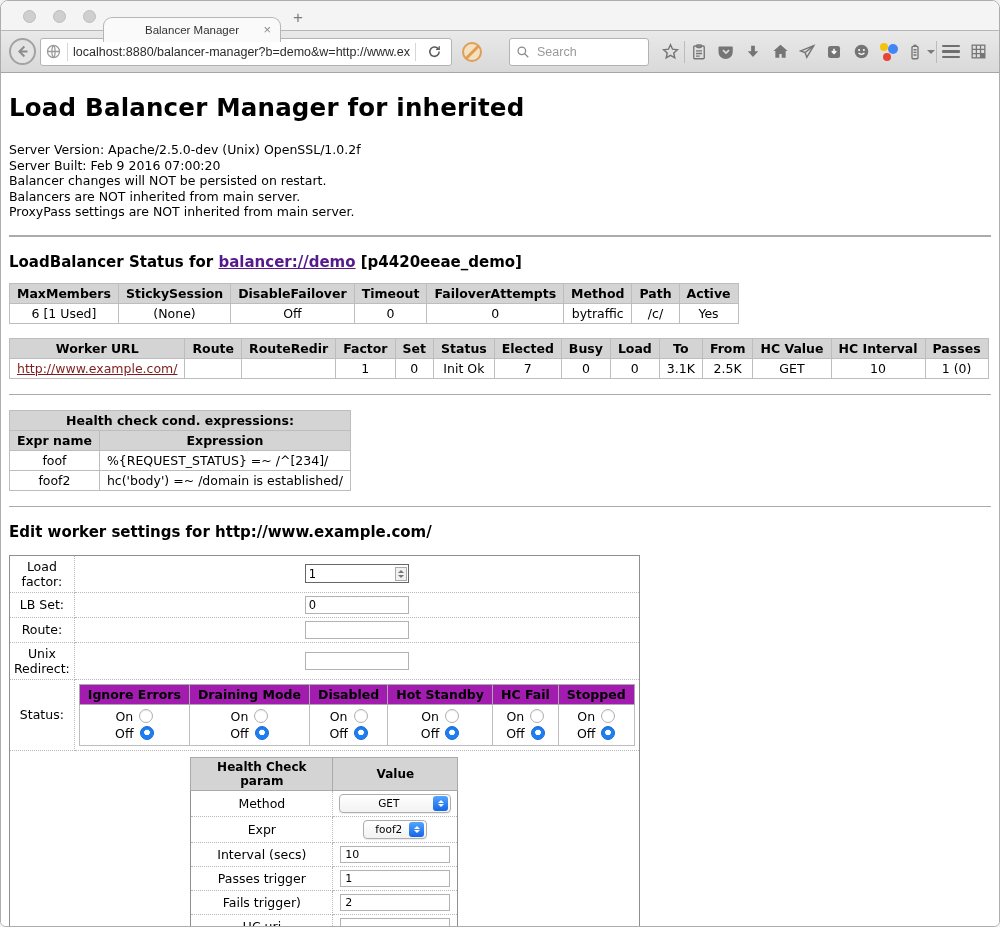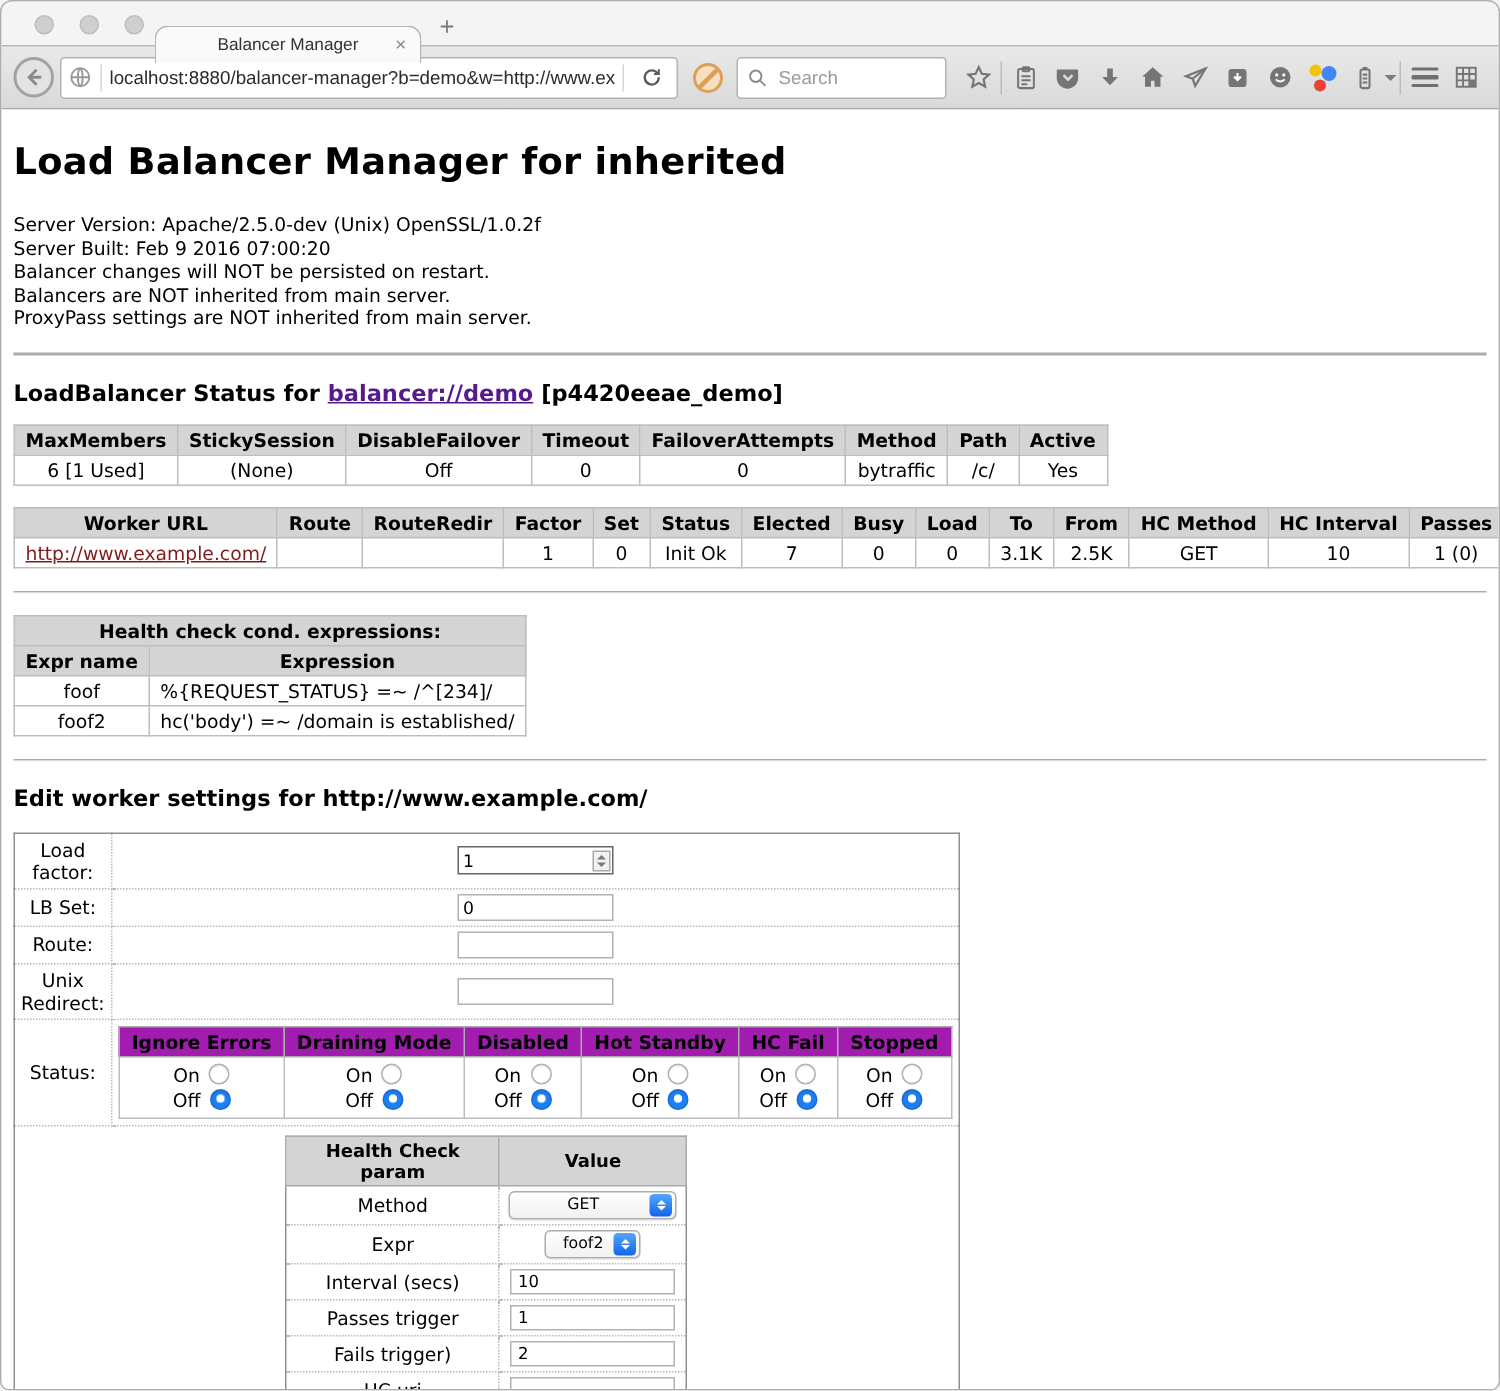--- a/index.html
+++ b/index.html
@@ -23,21 +23,21 @@
     display:flex;align-items:center;justify-content:center;flex:none;margin-right:4px;}
   .urlbar{width:412px;height:28px;background:#fff;border:1px solid #b3b3b3;border-radius:3px;
     display:flex;align-items:center;padding:0 4px;flex:none;}
   .urlbar .sep{width:1px;height:18px;background:#d6d6d6;margin:0 5px;}
   .urltext{font-size:12.5px;color:#2b2b2b;white-space:nowrap;overflow:hidden;flex:1;}
   .blocked{width:20px;height:20px;border-radius:50%;border:2px solid #dd9f56;background:#f6e0c0;
     position:relative;flex:none;margin:0 9px 0 10px;}
   .blocked:after{content:"";position:absolute;left:-1px;top:7px;width:18px;height:2.5px;
     background:#dd9f56;transform:rotate(-45deg);}
   .searchbar{width:140px;height:28px;background:#fff;border:1px solid #b3b3b3;border-radius:3px;
-    display:flex;align-items:center;padding:0 6px;flex:none;}
+    display:flex;align-items:center;padding:0 6px;flex:none;margin-left:18px;}
   .searchbar input{border:none;outline:none;font-size:12.5px;color:#333;width:100px;margin-left:5px;
     font-family:"Liberation Sans",sans-serif;background:transparent;}
   .searchbar input::placeholder{color:#9a9a9a;}
   .tbicons{display:flex;align-items:center;margin-left:8px;flex:1;justify-content:space-between;}
   .tbicon{width:26px;height:26px;display:flex;align-items:center;justify-content:center;color:#757575;}
   .vsep{width:1px;height:22px;background:#bcbcbc;}
   .caret{width:0;height:0;border-left:4px solid transparent;border-right:4px solid transparent;
     border-top:4px solid #7b7b7b;margin-left:-2px;}
   .dots{position:relative;width:19px;height:19px;}
   .dots i{position:absolute;border-radius:50%;}
@@ -281,21 +281,21 @@
         <th>Route</th>
         <th>RouteRedir</th>
         <th>Factor</th>
         <th>Set</th>
         <th>Status</th>
         <th>Elected</th>
         <th>Busy</th>
         <th>Load</th>
         <th>To</th>
         <th>From</th>
-        <th>HC Method</th>
+        <th>HC Value</th>
         <th>HC Interval</th>
         <th>Passes</th>
 
       </tr>
       <tr>
         <td class="lft"><a href="#">http://www.example.com/</a></td>
         <td></td>
         <td></td>
         <td>1</td>
         <td>0</td>

